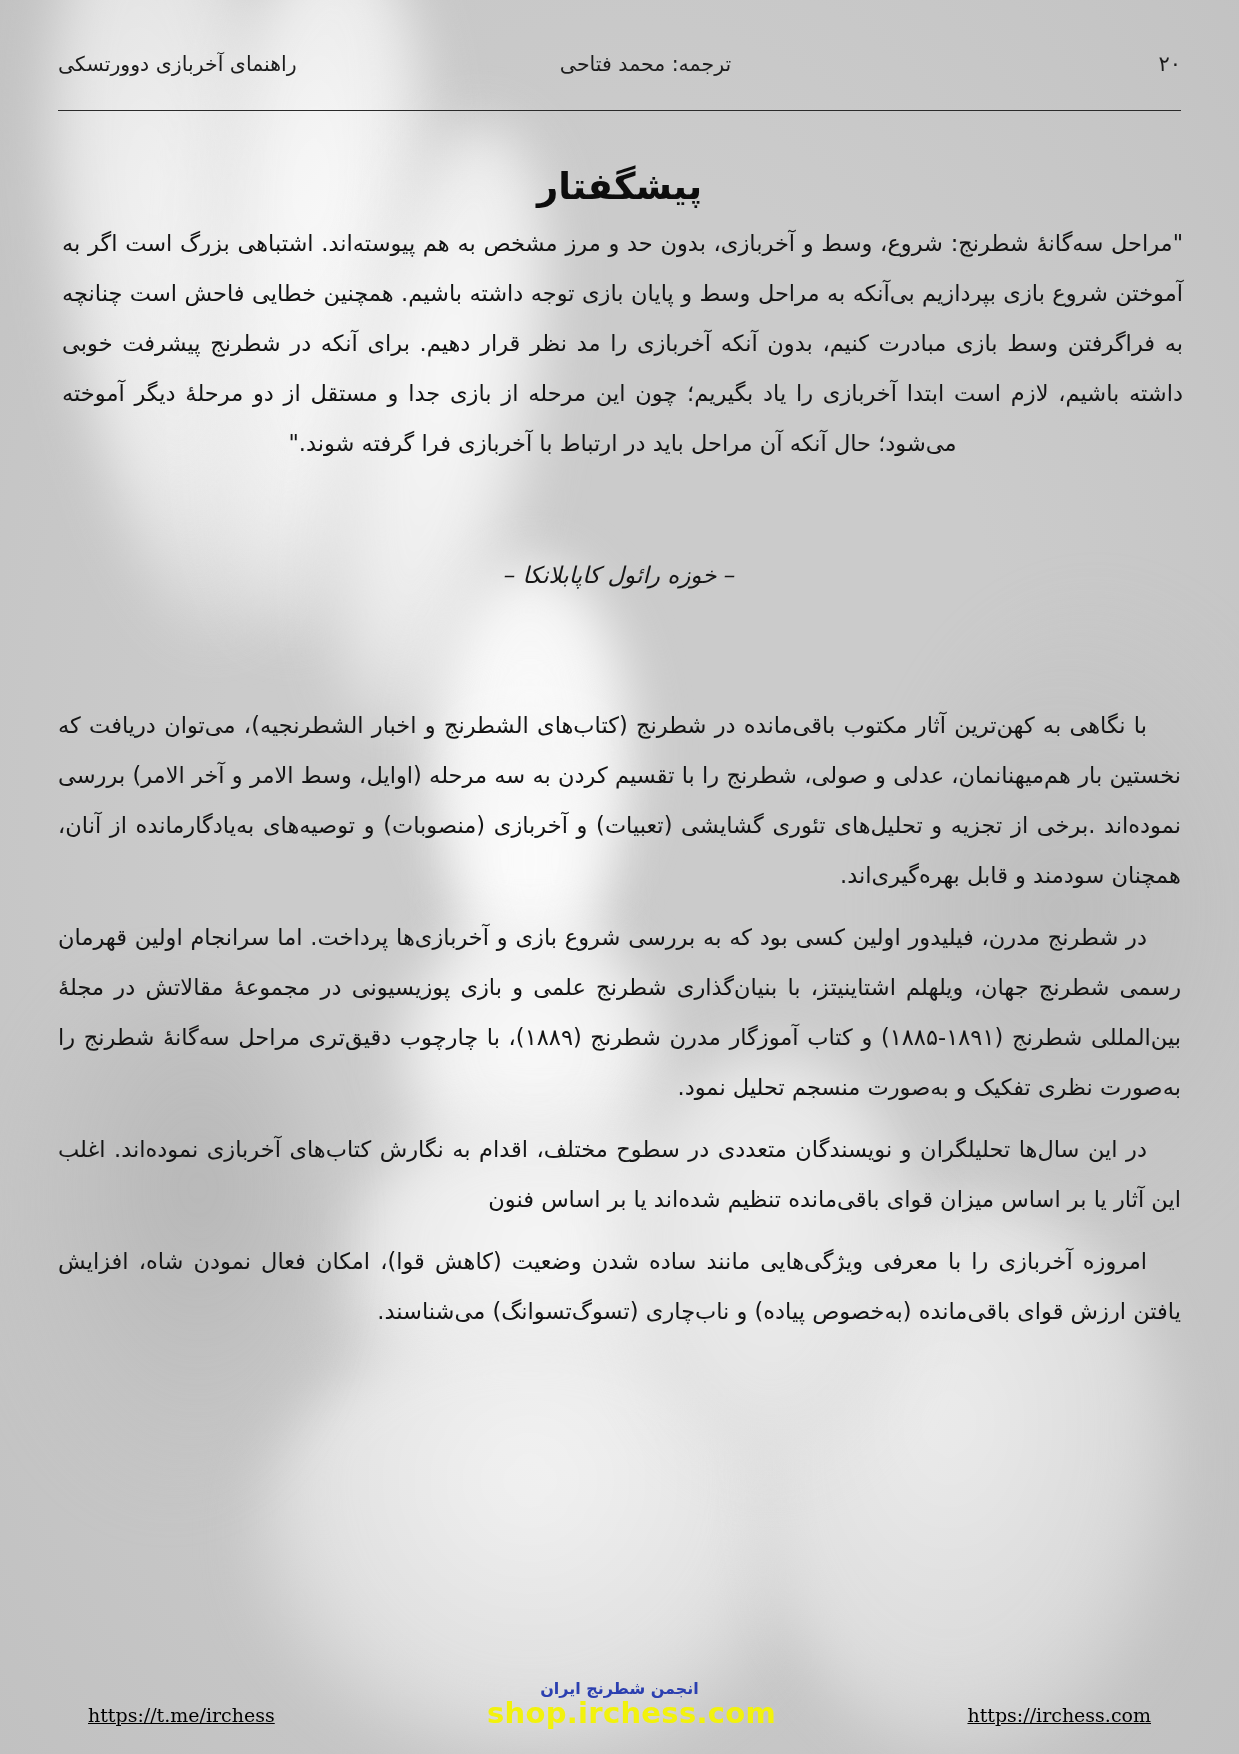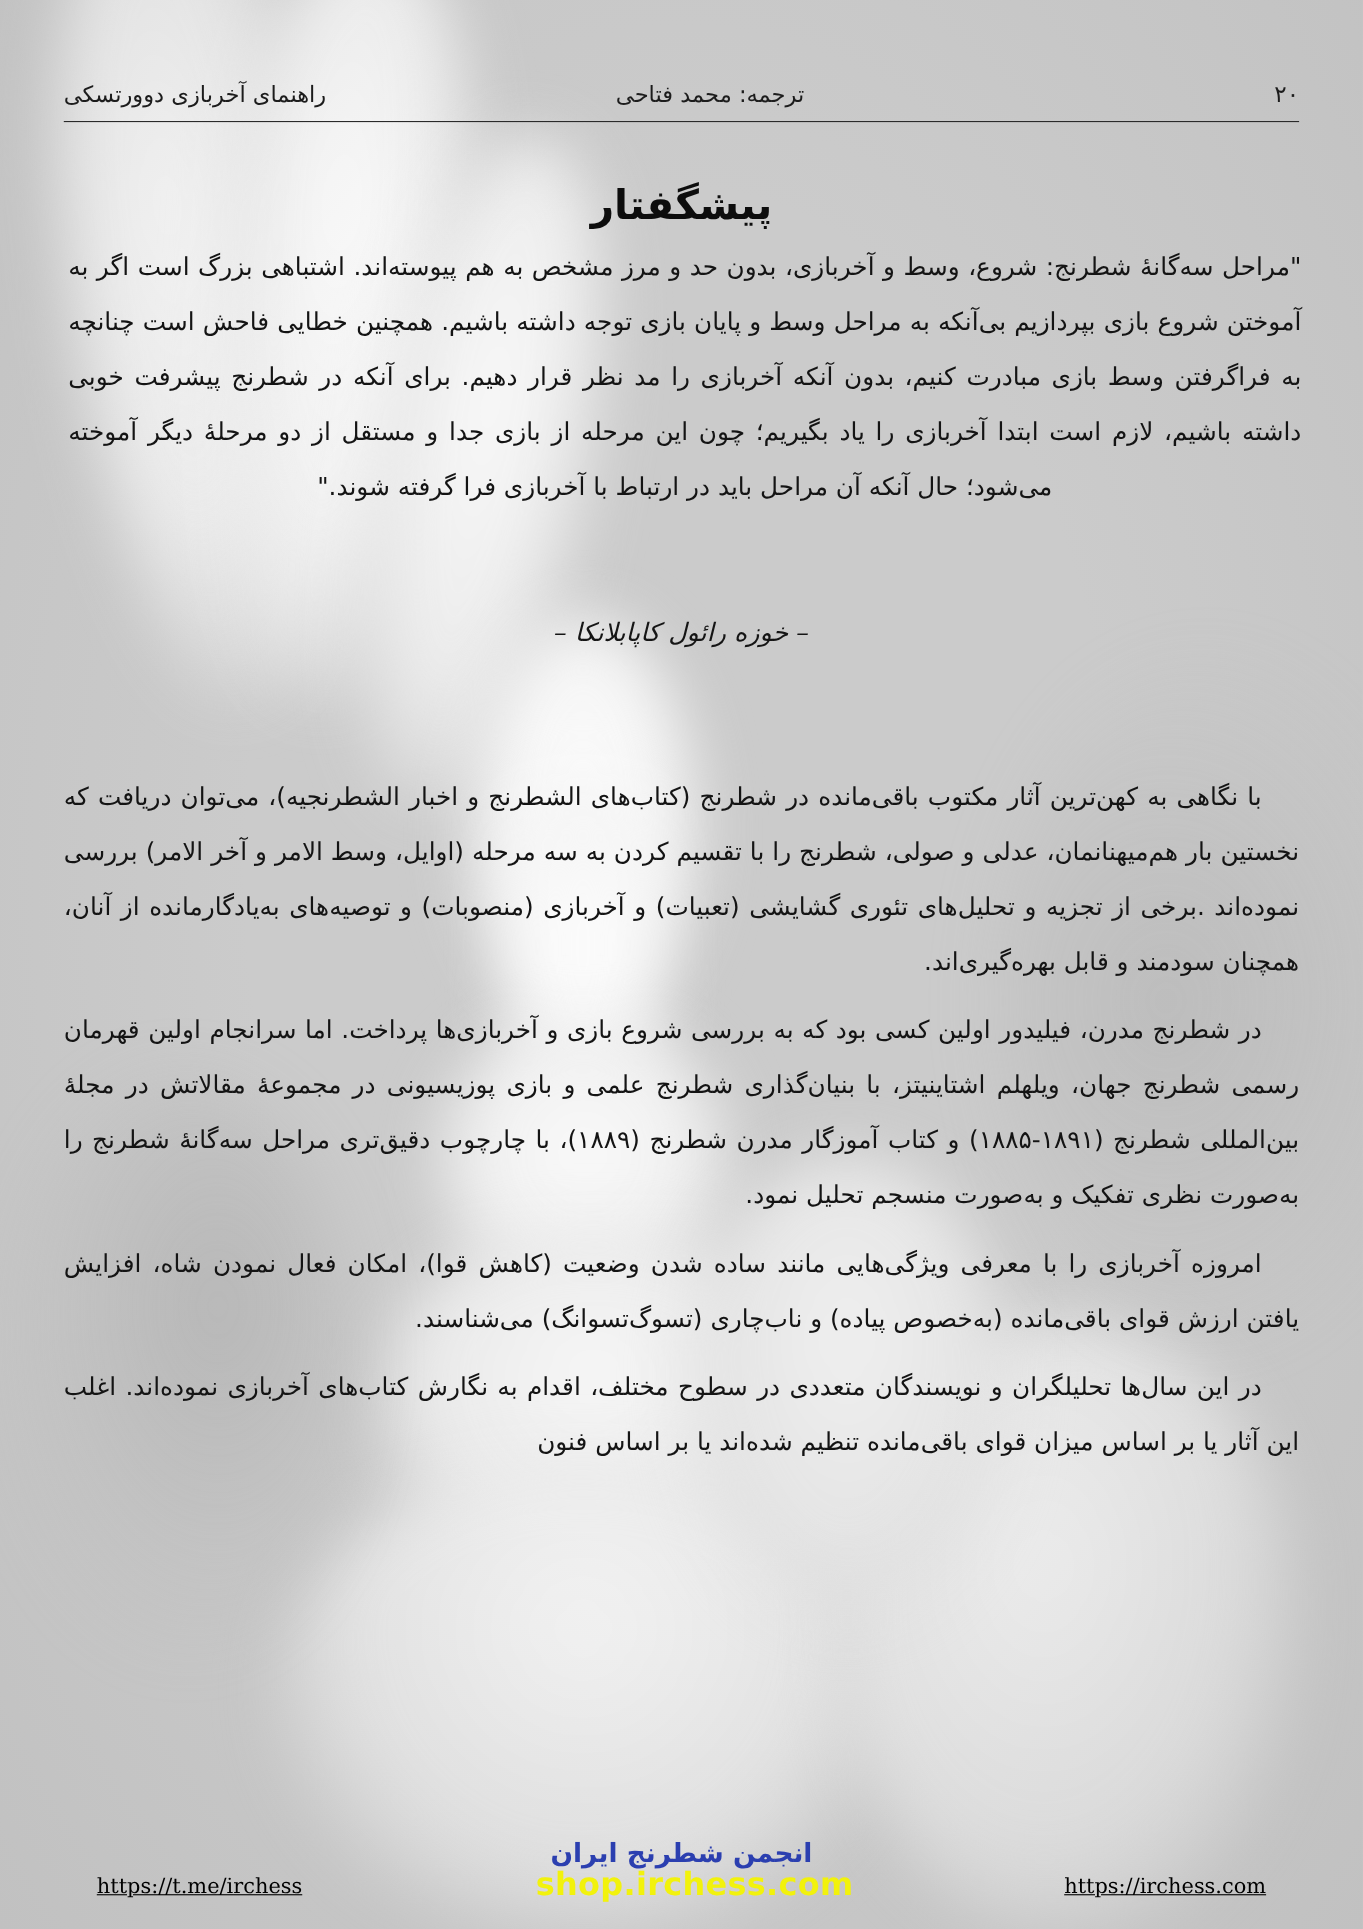--- a/index.html
+++ b/index.html
@@ -104,21 +104,21 @@
     z-index: 2;
     width: 1239px;
     height: 1754px;
     box-sizing: border-box;
     padding: 0 58px;
   }
 
   
   .running-head {
     position: absolute;
-    top: 74px;
+    top: 52px;
     left: 58px;
     right: 58px;
     height: 40px;
     display: flex;
     flex-direction: row-reverse;   
     align-items: baseline;
     justify-content: space-between;
     font-size: 20.5px;
     color: #1c1c1c;
   }
@@ -211,21 +211,21 @@
   .brand-watermark {
     position: absolute;
     bottom: 26px;
     left: 0; right: 0;
     text-align: center;
     pointer-events: none;
     line-height: 1;
   }
   .brand-watermark .brand-fa {
     display: block;
-    font-size: 24px;
+    font-size: 16px;
     font-weight: bold;
     color: #2b3fb0;
     letter-spacing: 0.5px;
     margin-bottom: 2px;
   }
   .brand-watermark .brand-url {
     display: block;
     direction: ltr;
     font-family: "DejaVu Sans", "Liberation Sans", sans-serif;
     font-size: 29px;
@@ -267,22 +267,22 @@
 
   <div class="quote-block">
     <p>"مراحل سه‌گانهٔ شطرنج: شروع، وسط و آخربازی، بدون حد و مرز مشخص به هم پیوسته‌اند. اشتباهی بزرگ است اگر به آموختن شروع بازی بپردازیم بی‌آنکه به مراحل وسط و پایان بازی توجه داشته باشیم. همچنین خطایی فاحش است چنانچه به فراگرفتن وسط بازی مبادرت کنیم، بدون آنکه آخربازی را مد نظر قرار دهیم. برای آنکه در شطرنج پیشرفت خوبی داشته باشیم، لازم است ابتدا آخربازی را یاد بگیریم؛ چون این مرحله از بازی جدا و مستقل از دو مرحلهٔ دیگر آموخته می‌شود؛ حال آنکه آن مراحل باید در ارتباط با آخربازی فرا گرفته شوند."</p>
   </div>
 
   <div class="quote-attribution">– خوزه رائول کاپابلانکا –</div>
 
   <div class="body-copy">
     <p>با نگاهی به کهن‌ترین آثار مکتوب باقی‌مانده در شطرنج (کتاب‌های الشطرنج و اخبار الشطرنجیه)، می‌توان دریافت که نخستین بار هم‌میهنانمان، عدلی و صولی، شطرنج را با تقسیم کردن به سه مرحله (اوایل، وسط الامر و آخر الامر) بررسی نموده‌اند .برخی از تجزیه و تحلیل‌های تئوری گشایشی (تعبیات) و آخربازی (منصوبات) و توصیه‌های به‌یادگارمانده از آنان، همچنان سودمند و قابل بهره‌گیری‌اند.</p>
     <p>در شطرنج مدرن، فیلیدور اولین کسی بود که به بررسی شروع بازی و آخربازی‌ها پرداخت. اما سرانجام اولین قهرمان رسمی شطرنج جهان، ویلهلم اشتاینیتز، با بنیان‌گذاری شطرنج علمی و بازی پوزیسیونی در مجموعهٔ مقالاتش در مجلهٔ بین‌المللی شطرنج (۱۸۹۱-۱۸۸۵) و کتاب آموزگار مدرن شطرنج (۱۸۸۹)، با چارچوب دقیق‌تری مراحل سه‌گانهٔ شطرنج را به‌صورت نظری تفکیک و به‌صورت منسجم تحلیل نمود.</p>
+    <p>در این سال‌ها تحلیلگران و نویسندگان متعددی در سطوح مختلف، اقدام به نگارش کتاب‌های آخربازی نموده‌اند. اغلب این آثار یا بر اساس میزان قوای باقی‌مانده تنظیم شده‌اند یا بر اساس فنون</p>
     <p>امروزه آخربازی را با معرفی ویژگی‌هایی مانند ساده شدن وضعیت (کاهش قوا)، امکان فعال نمودن شاه، افزایش یافتن ارزش قوای باقی‌مانده (به‌خصوص پیاده) و ناب‌چاری (تسوگ‌تسوانگ) می‌شناسند.</p>
-    <p>در این سال‌ها تحلیلگران و نویسندگان متعددی در سطوح مختلف، اقدام به نگارش کتاب‌های آخربازی نموده‌اند. اغلب این آثار یا بر اساس میزان قوای باقی‌مانده تنظیم شده‌اند یا بر اساس فنون</p>
   </div>
 
   <div class="footer">
     <a class="left" href="#">https://t.me/irchess</a>
     <a class="right" href="#">https://irchess.com</a>
   </div>
 
   <div class="brand-watermark">
     <span class="brand-fa">انجمن شطرنج ایران</span>
     <span class="brand-url">shop.irchess.com</span>

